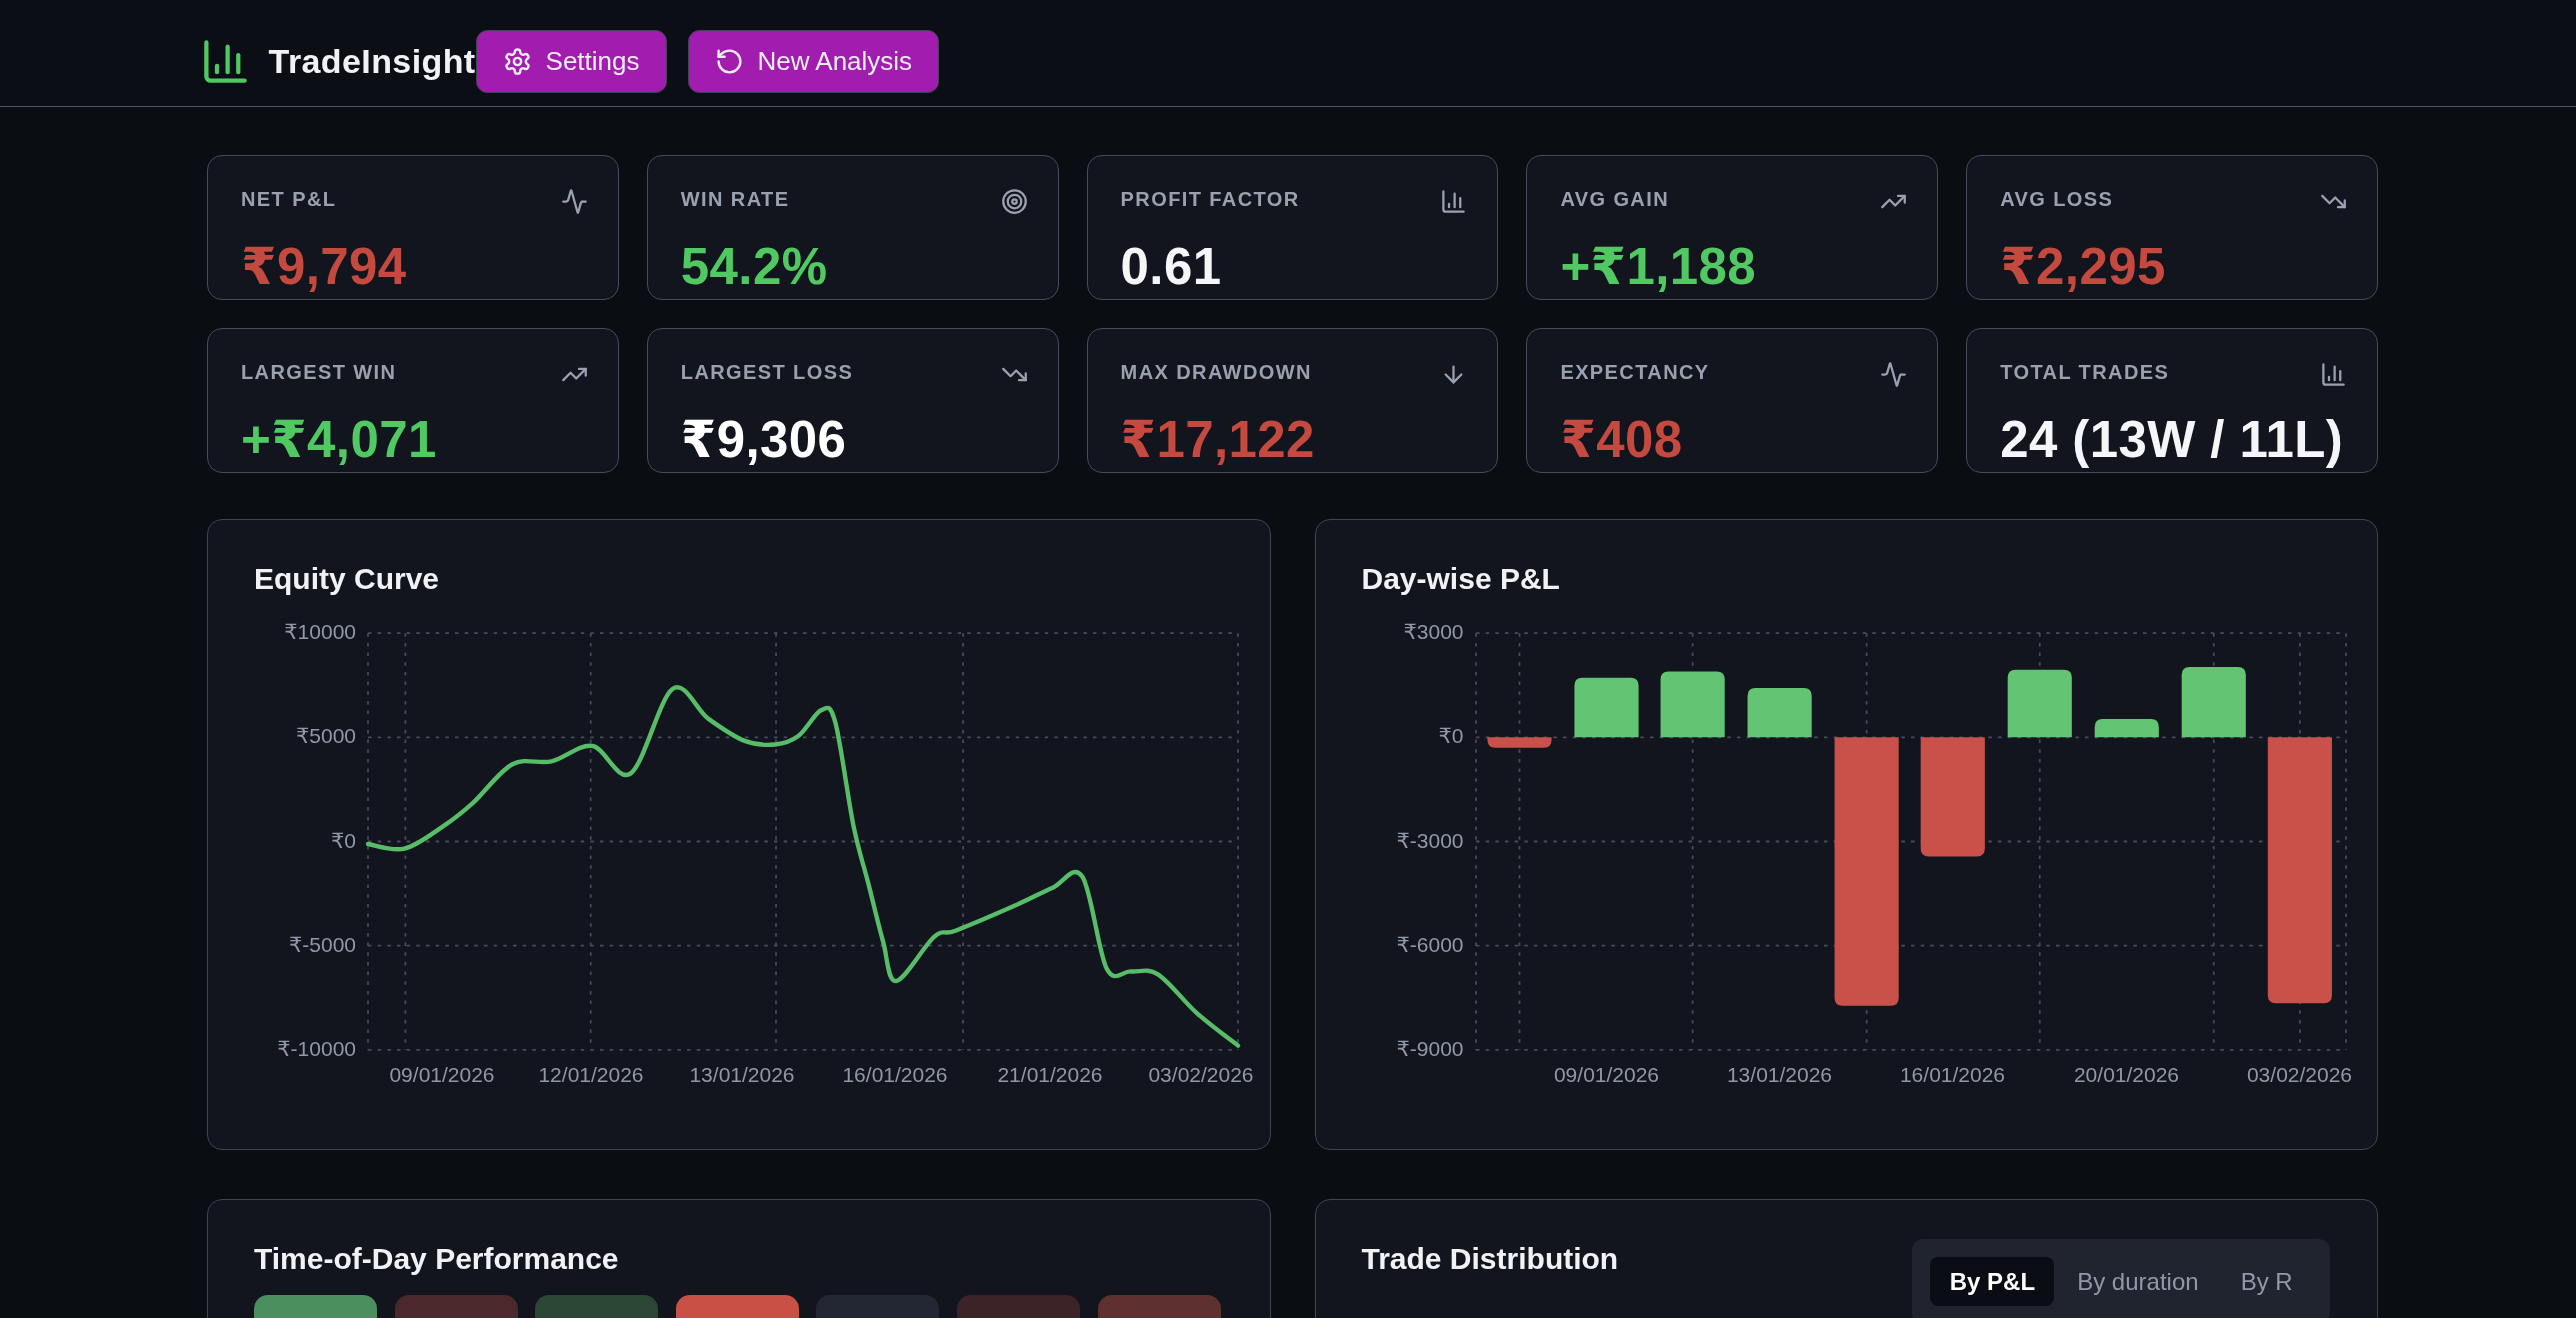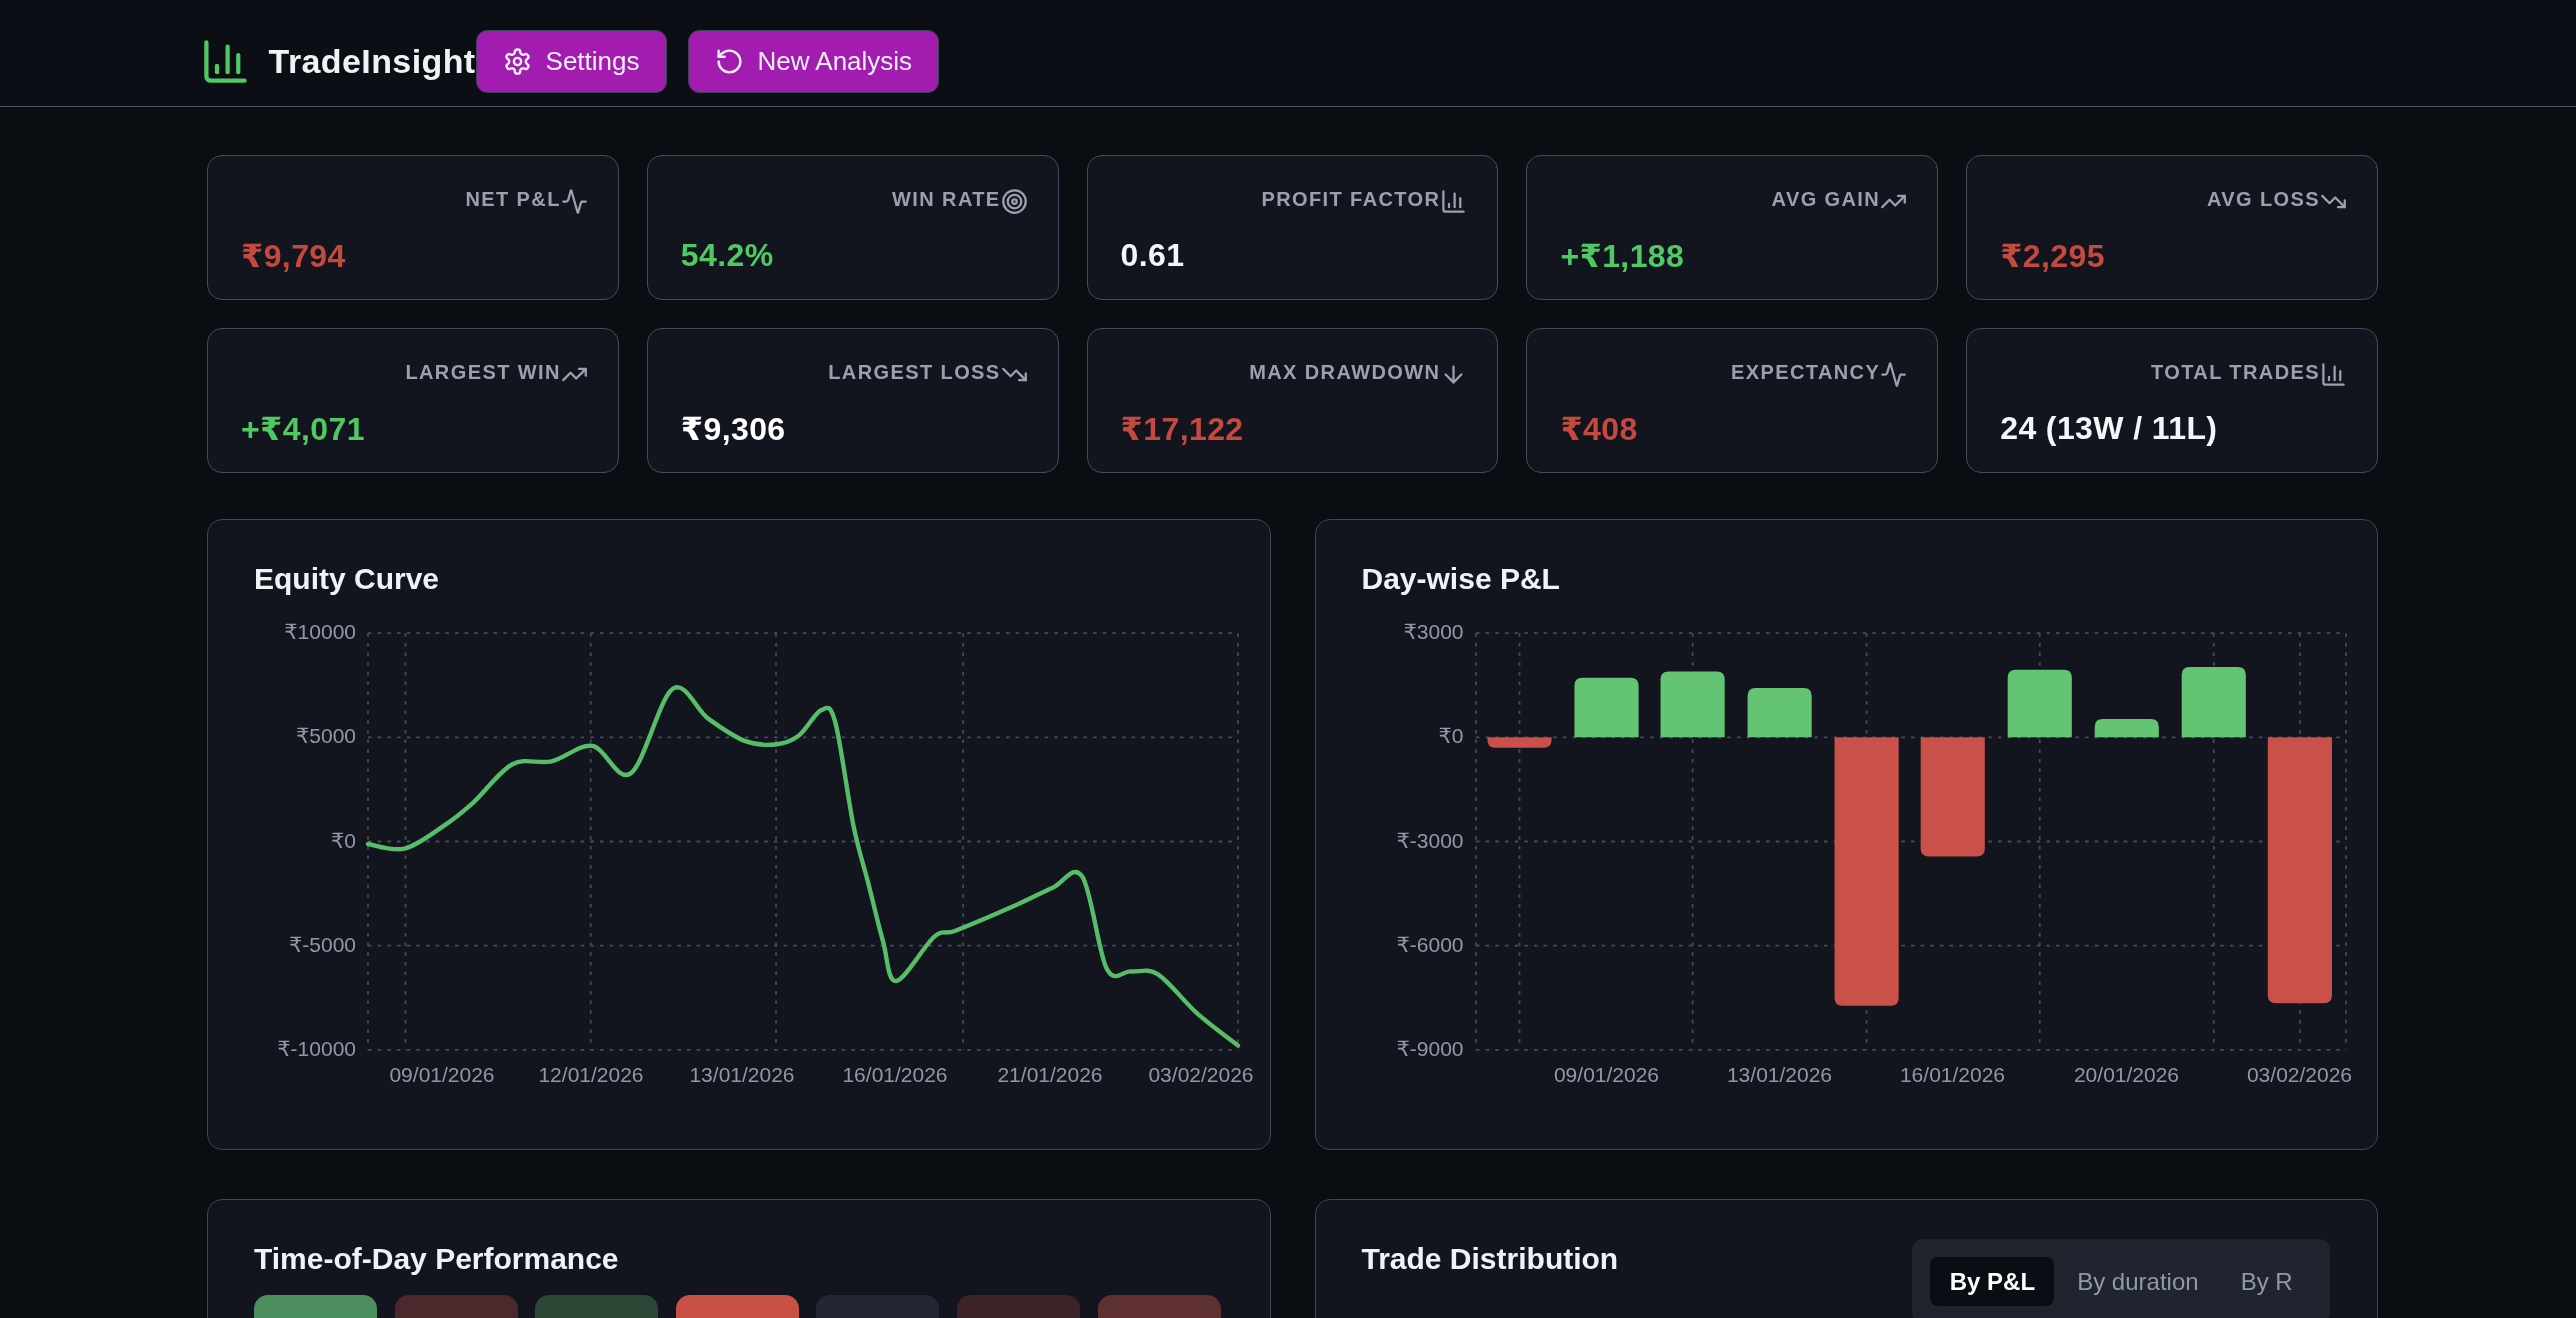--- a/index.html
+++ b/index.html
@@ -28,24 +28,24 @@
   .hbtn svg { width:29px; height:29px; }
   
   main { padding:48px 198px 0 207px; }
   .stats-grid {
     display:grid; grid-template-columns:repeat(5,1fr); gap:28px; margin-bottom:46px;
   }
   .stat-card {
     height:145px; background:#12151d; border:1.8px solid #454c5e; border-radius:15px;
     position:relative; padding:32px 30px 0 33px;
   }
-  .stat-top { display:flex; justify-content:flex-end; align-items:flex-start; }
+  .stat-top { display:flex; justify-content:space-between; align-items:flex-start; }
   .stat-label { font-size:20px; font-weight:600; letter-spacing:1.4px; color:#99a1b1; }
   .stat-icon svg { width:27px; height:27px; color:#9aa2b2; }
-  .stat-value { margin-top:19.3px; font-size:32px; font-weight:700; letter-spacing:0.4px; }
+  .stat-value { margin-top:19.3px; font-size:51px; font-weight:700; letter-spacing:0.4px; }
   
   .charts-row { display:flex; gap:44px; margin-bottom:49px; }
   .card {
     background:#12151d; border:1.8px solid #3e4555; border-radius:15px; position:relative;
   }
   .chart-card { width:1064px; height:631px; }
   .card h2 { position:absolute; left:46px; top:42px; font-size:30px; font-weight:700; color:#f0f2f6; }
   .plot { position:absolute; inset:0; }
   .ylab { position:absolute; left:0; width:148px; text-align:right; font-size:21px; color:#9098a8; }
   .xlab { position:absolute; width:176px; text-align:center; font-size:21px; color:#9098a8; }

